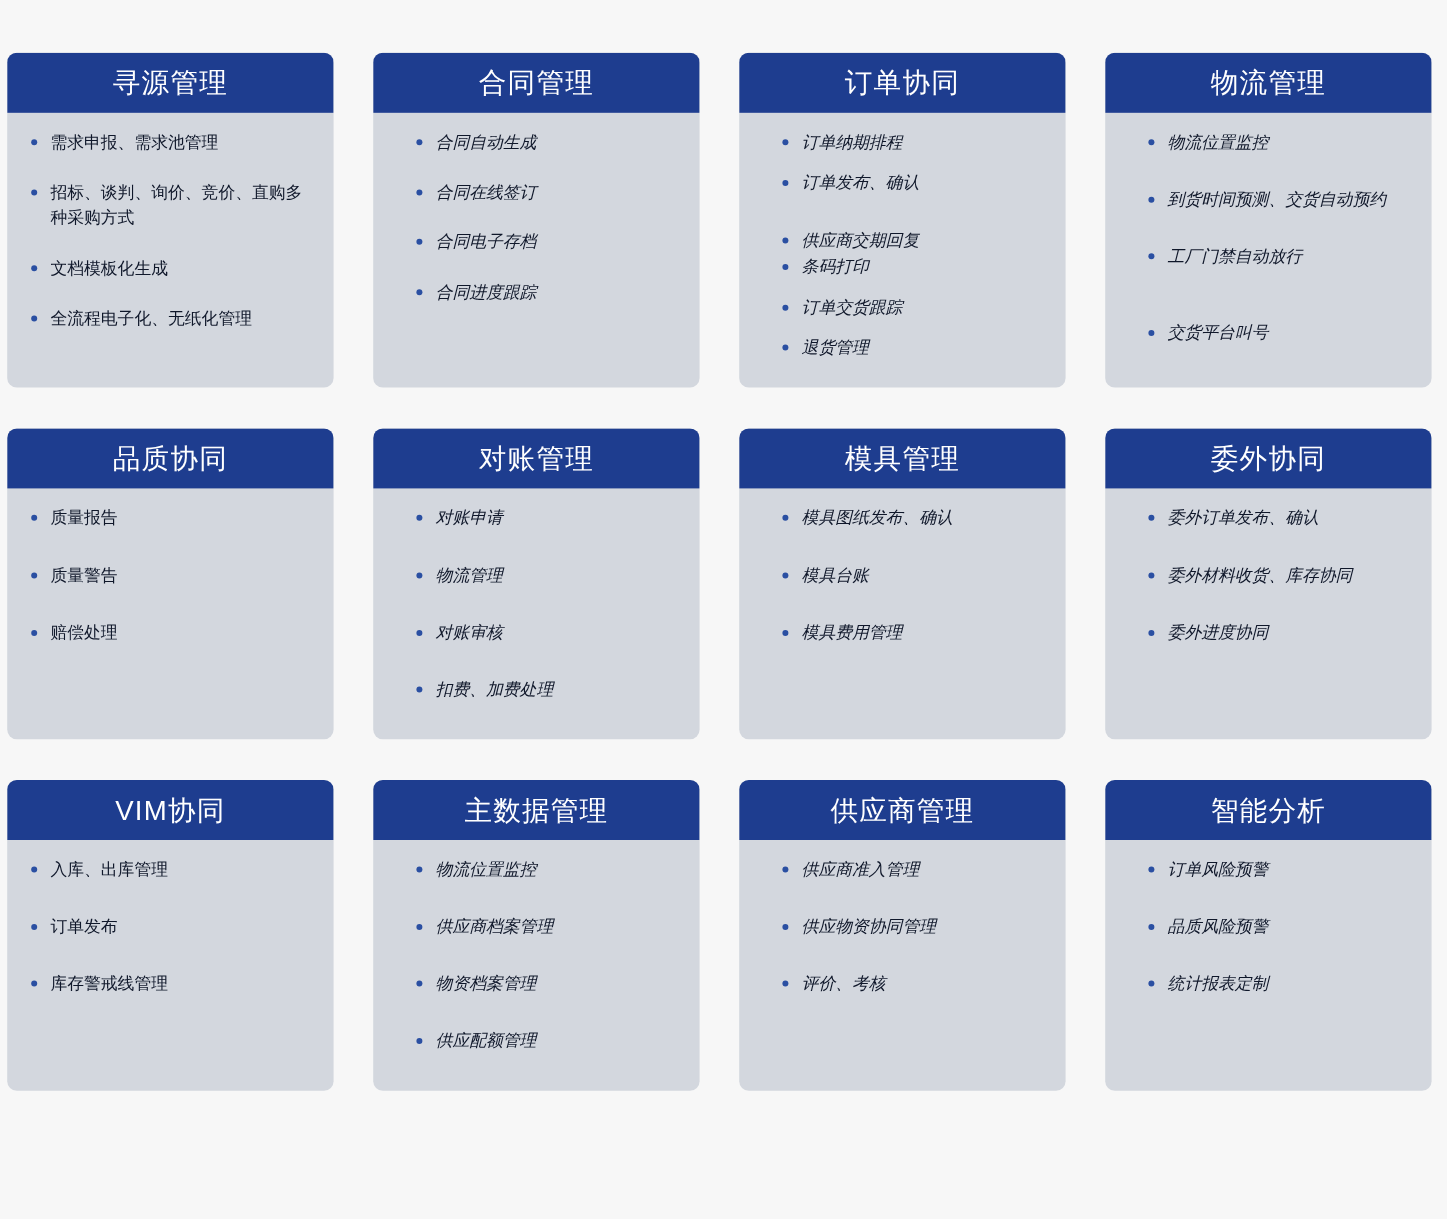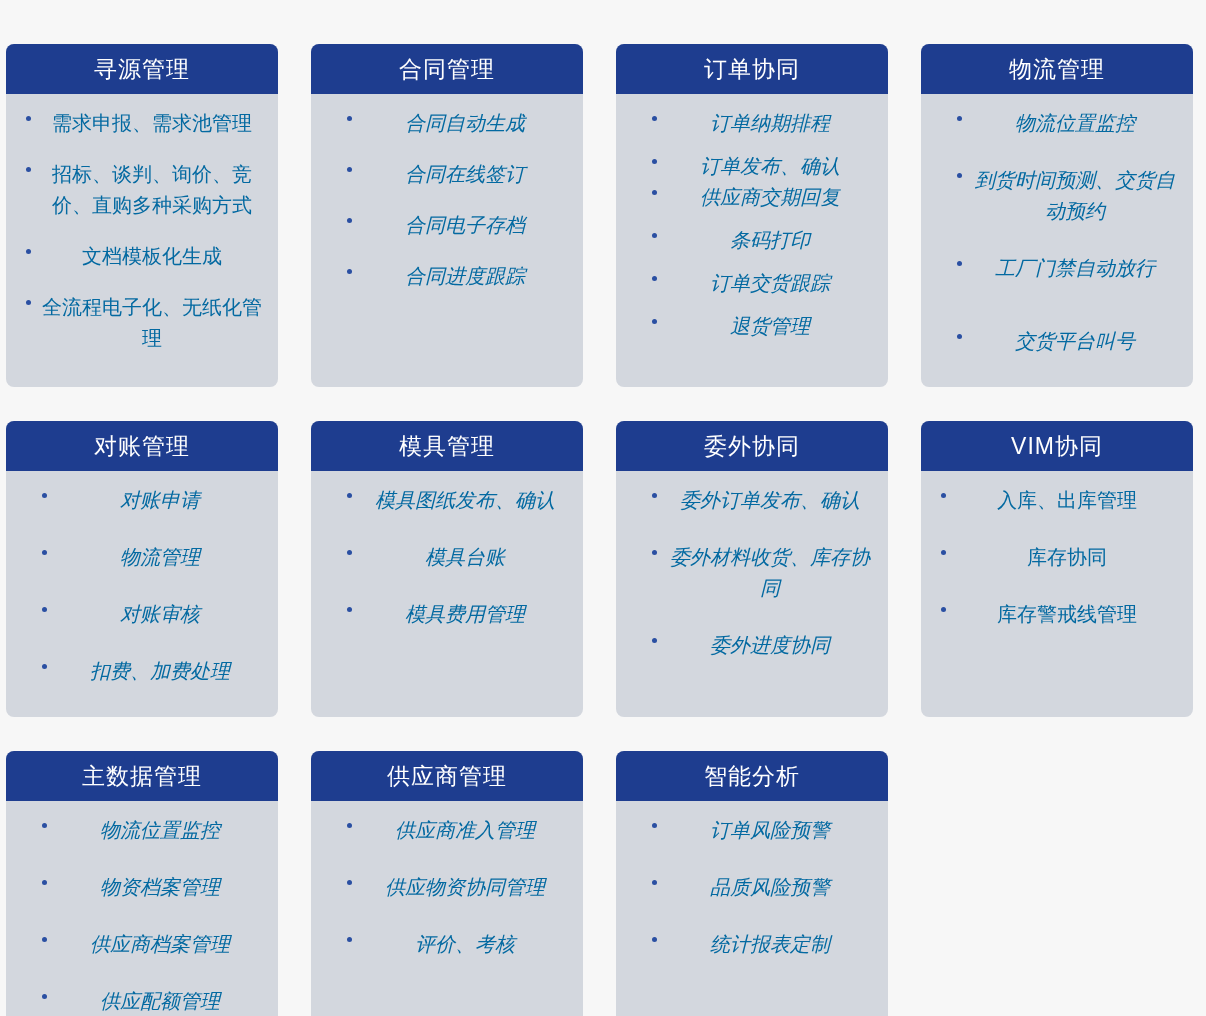--- a/index.html
+++ b/index.html
@@ -45,25 +45,24 @@
     padding: 14px 16px 10px 16px;
   }
   .bullet-list {
     list-style: none;
     margin: 0;
     padding: 0;
   }
   .bullet-list li {
     position: relative;
     padding-left: 20px;
-    font-size: 20px;
-    color: #0369a1;
+    font-size: 14px;
+    color: #0f172a;
     line-height: 1.55;
     margin: 0 0 20px 0;
-    text-align: center;
   }
   .bullet-list li::before {
     content: "";
     position: absolute;
     left: 4px;
     top: 8px;
     width: 5px;
     height: 5px;
     border-radius: 50%;
     background: #2a4fa2;
@@ -99,41 +98,51 @@
         <li>合同进度跟踪</li>
       </ul>
     </div>
   </div>
 
   <div class="card row1">
     <div class="card-header">订单协同</div>
     <div class="card-body indent-wide">
       <ul class="bullet-list" style="--tight:1">
         <li style="margin-bottom:12px">订单纳期排程</li>
-        <li style="margin-bottom:0">订单发布、确认</li>
-        <li style="margin-bottom:12px">供应商交期回复</li>
+        <li style="margin-bottom:27px">订单发布、确认</li>
+        <li style="margin-bottom:0">供应商交期回复</li>
         <li style="margin-bottom:12px">条码打印</li>
         <li style="margin-bottom:12px">订单交货跟踪</li>
         <li style="margin-bottom:12px">退货管理</li>
       </ul>
     </div>
   </div>
 
   <div class="card row1">
     <div class="card-header">物流管理</div>
     <div class="card-body indent-wide">
       <ul class="bullet-list">
         <li style="margin-bottom:26px">物流位置监控</li>
         <li style="margin-bottom:26px">到货时间预测、交货自动预约</li>
         <li style="margin-bottom:42px">工厂门禁自动放行</li>
         <li>交货平台叫号</li>
       </ul>
     </div>
   </div>
 
+  <div class="card row2">
+    <div class="card-header">品质协同</div>
+    <div class="card-body">
+      <ul class="bullet-list">
+        <li style="margin-bottom:26px">质量报告</li>
+        <li style="margin-bottom:26px">质量警告</li>
+        <li>赔偿处理</li>
+      </ul>
+    </div>
+  </div>
 
   <div class="card row2">
     <div class="card-header">对账管理</div>
     <div class="card-body indent-wide">
       <ul class="bullet-list">
         <li style="margin-bottom:26px">对账申请</li>
         <li style="margin-bottom:26px">物流管理</li>
         <li style="margin-bottom:26px">对账审核</li>
         <li>扣费、加费处理</li>
       </ul>
@@ -160,33 +169,33 @@
         <li>委外进度协同</li>
       </ul>
     </div>
   </div>
 
   <div class="card row3">
     <div class="card-header">VIM协同</div>
     <div class="card-body">
       <ul class="bullet-list">
         <li style="margin-bottom:26px">入库、出库管理</li>
-        <li style="margin-bottom:26px">库存协同</li>
+        <li style="margin-bottom:26px">订单发布</li>
         <li>库存警戒线管理</li>
       </ul>
     </div>
   </div>
 
   <div class="card row3">
     <div class="card-header">主数据管理</div>
     <div class="card-body indent-wide">
       <ul class="bullet-list">
         <li style="margin-bottom:26px">物流位置监控</li>
+        <li style="margin-bottom:26px">供应商档案管理</li>
         <li style="margin-bottom:26px">物资档案管理</li>
-        <li style="margin-bottom:26px">供应商档案管理</li>
         <li>供应配额管理</li>
       </ul>
     </div>
   </div>
 
   <div class="card row3">
     <div class="card-header">供应商管理</div>
     <div class="card-body indent-wide">
       <ul class="bullet-list">
         <li style="margin-bottom:26px">供应商准入管理</li>

